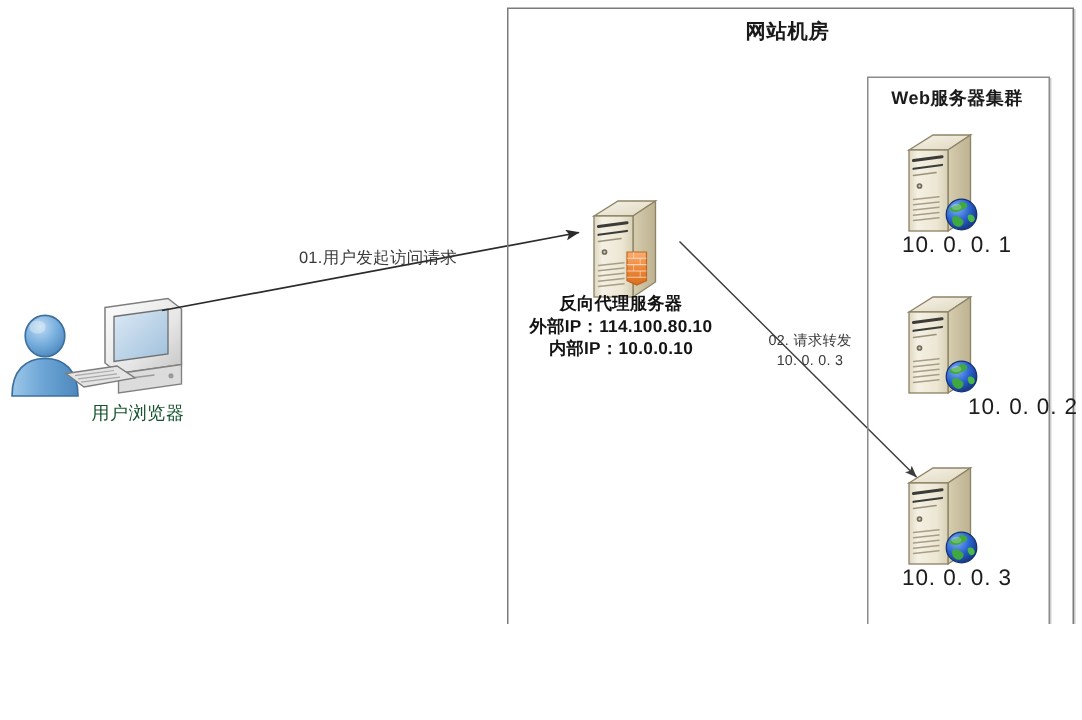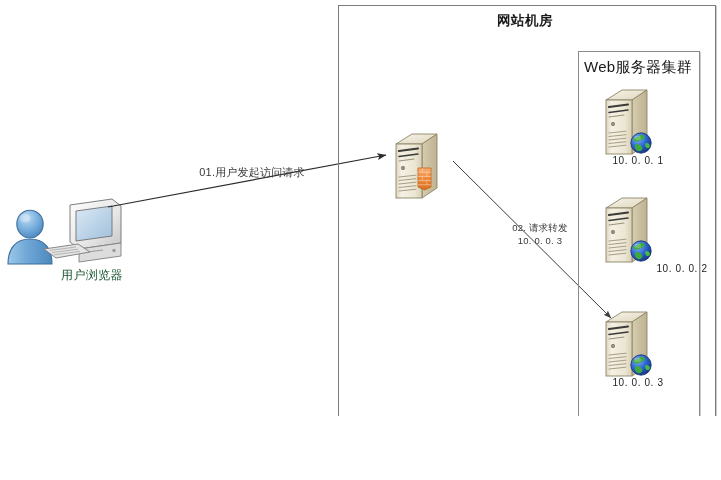--- a/index.html
+++ b/index.html
@@ -59,28 +59,28 @@
   .title-room {
     left: 525px;
     top: 13px;
     font-size: 13.5px;
     font-weight: bold;
     letter-spacing: 0.5px;
   }
   .title-cluster {
     left: 638px;
     top: 58px;
+    font-size: 12px;
+    font-weight: bold;
+    letter-spacing: 0.3px;
+  }
+
+  
+  .ip-label {
     font-size: 15px;
-    font-weight: normal;
-    letter-spacing: 0.3px;
-  }
-
-  
-  .ip-label {
-    font-size: 10px;
     letter-spacing: 0.6px;
     color: #1d1d1d;
   }
 
   
   .proxy-caption {
     left: 414px;
     top: 196px;
     font-size: 11.5px;
     font-weight: bold;
@@ -264,20 +264,25 @@
   <div class="box-inner"></div>
 
   <div class="lbl ctr title-room">网站机房</div>
 
   <div class="lbl ctr title-cluster">Web服务器集群</div>
 
   <div class="lbl ctr ip-label" style="left:638px; top:155px;">10. 0. 0. 1</div>
   <div class="lbl ctr ip-label" style="left:638px; top:263px;margin-left:44px;">10. 0. 0. 2</div>
   <div class="lbl ctr ip-label" style="left:638px; top:377px;">10. 0. 0. 3</div>
 
+  <div class="lbl ctr proxy-caption">
+    <div>反向代理服务器</div>
+    <div>外部IP：114.100.80.10</div>
+    <div>内部IP：10.0.0.10</div>
+  </div>
 
   <div class="lbl ctr browser-caption">用户浏览器</div>
 
   <div class="lbl ctr flow1">01.用户发起访问请求</div>
 
   <div class="lbl ctr flow2">
     <div>02. 请求转发</div>
     <div>10. 0. 0. 3</div>
   </div>
 

